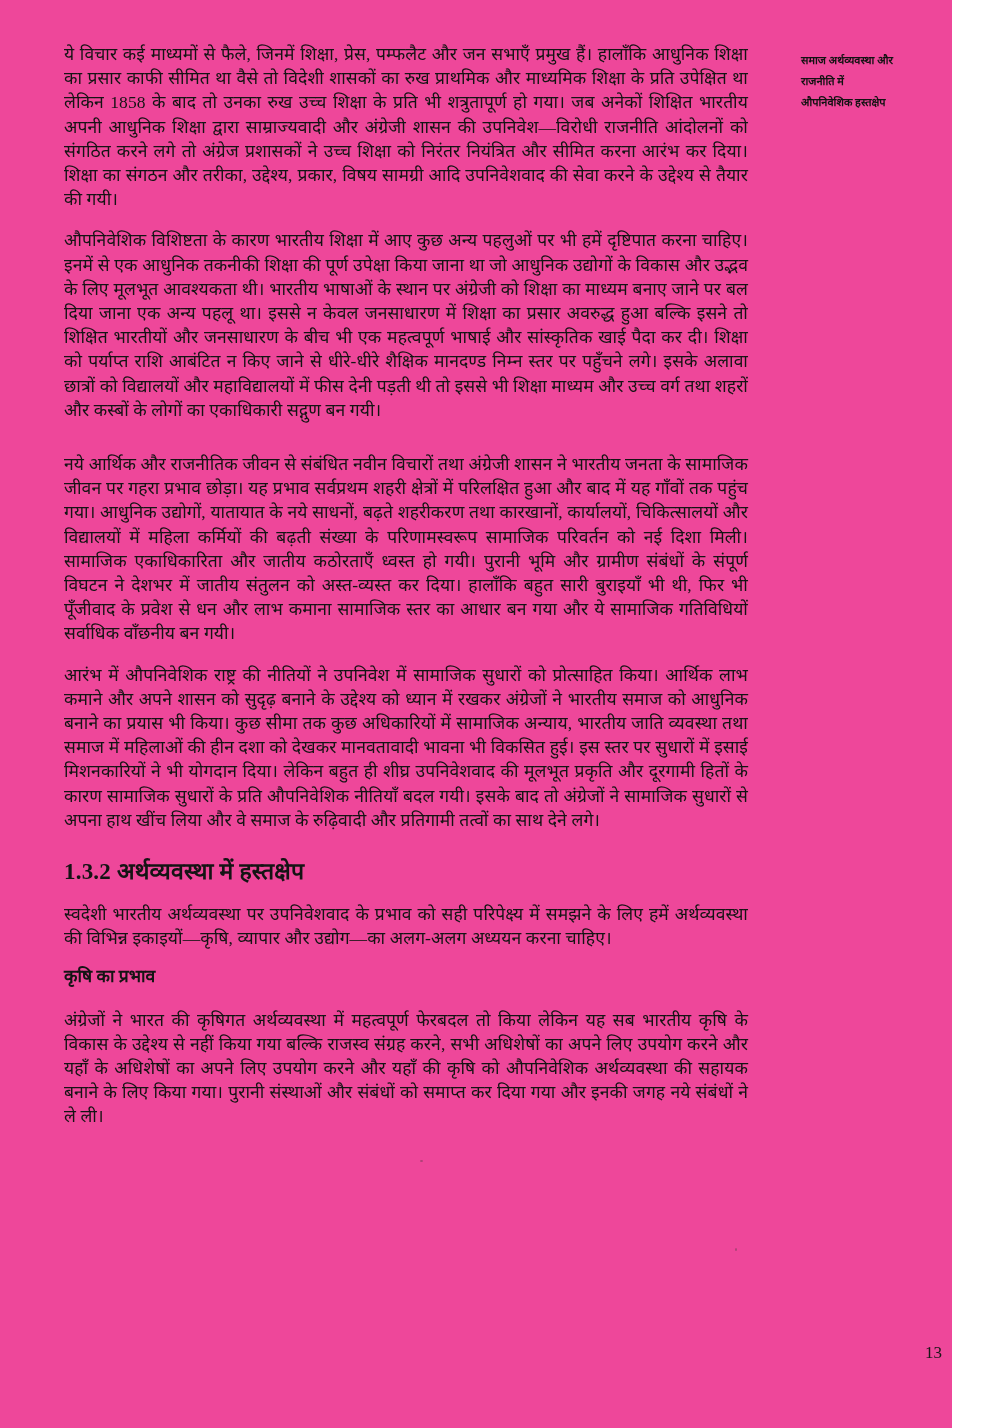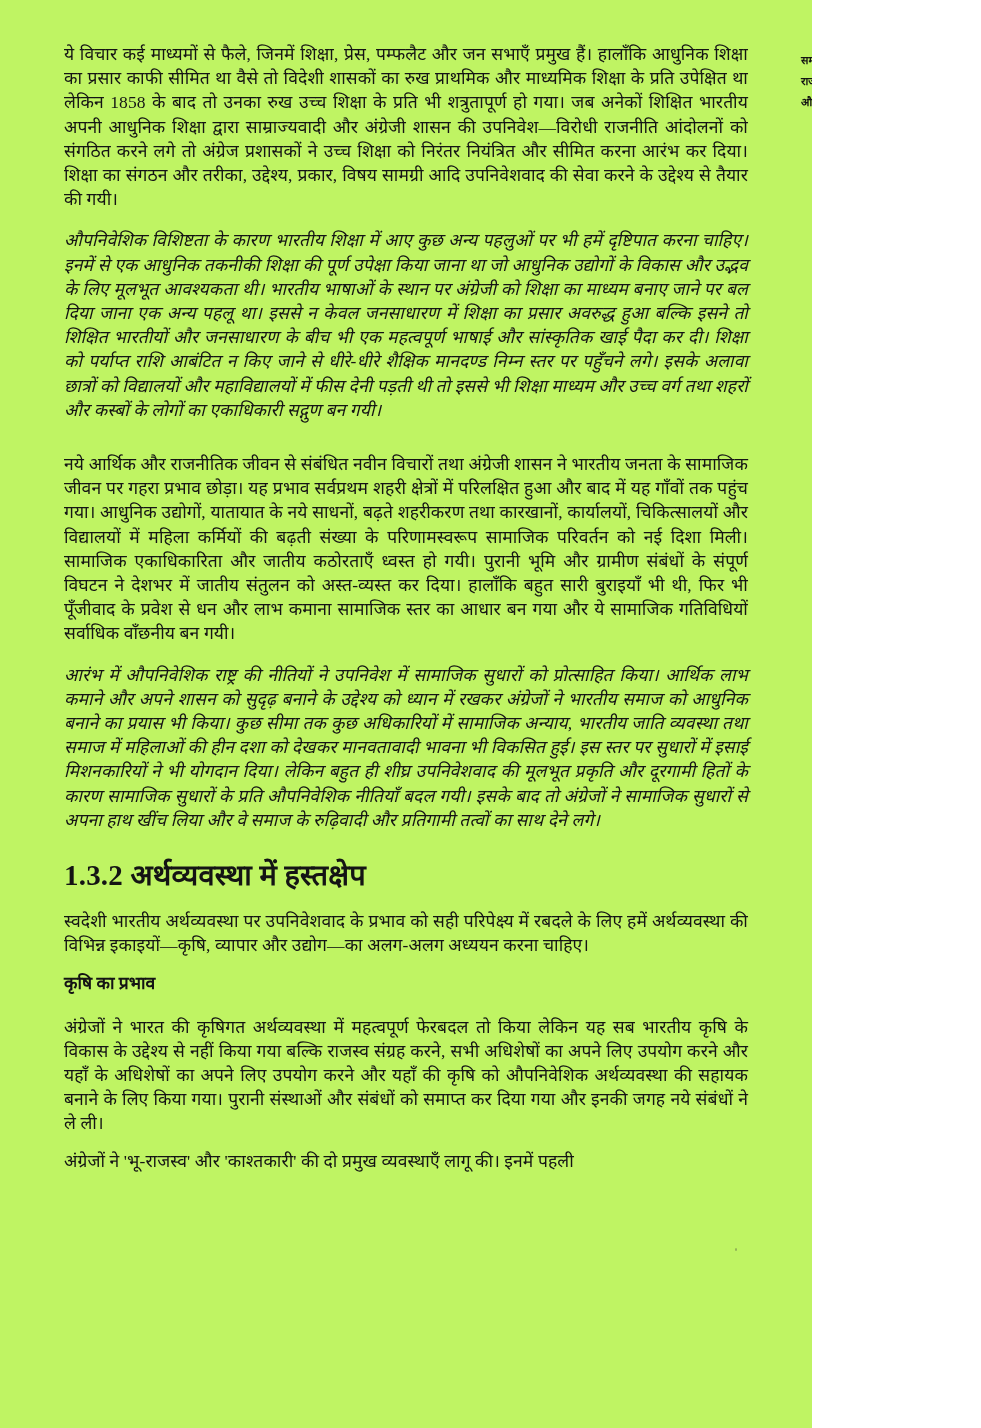--- a/index.html
+++ b/index.html
@@ -3,48 +3,48 @@
 <meta charset="utf-8">
 <style>
   * { box-sizing: border-box; }
   html, body {
     margin: 0;
     padding: 0;
     background: #ffffff;
   }
   .page {
     position: relative;
-    width: 812px;
+    width: 952px;
     height: 1428px;
-    background: #bef264;
+    background: #ec4899;
     font-family: "Liberation Serif", "DejaVu Serif", serif;
     color: #161616;
     overflow: hidden;
     
     filter: contrast(1.02);
   }
   .main-column {
     position: absolute;
     left: 64px;
     top: 42px;
     width: 684px;
   }
   .para {
     font-size: 17.5px;
     line-height: 24.2px;
     text-align: justify;
     margin: 0 0 17px 0;
     letter-spacing: 0.1px;
   }
   .para.gap-xl { margin-top: 30px; }
-  .para.gap-lg { margin-top: 14px; font-style: italic; }
+  .para.gap-lg { margin-top: 14px; }
   .para.tight  { margin-bottom: 13px; }
   .para.last   { margin-bottom: 0; }
   .section-heading {
-    font-size: 29px;
+    font-size: 23px;
     font-weight: bold;
     margin: 22px 0 16px 0;
     letter-spacing: 0.2px;
   }
   .subheading {
     font-size: 17.5px;
     font-weight: bold;
     margin: 0 0 20px 0;
     line-height: 24px;
   }
@@ -86,27 +86,26 @@
     <p class="para">ये विचार कई माध्यमों से फैले, जिनमें शिक्षा, प्रेस, पम्फलैट और जन सभाएँ प्रमुख हैं। हालाँकि आधुनिक शिक्षा का प्रसार काफी सीमित था वैसे तो विदेशी शासकों का रुख प्राथमिक और माध्यमिक शिक्षा के प्रति उपेक्षित था लेकिन 1858 के बाद तो उनका रुख उच्च शिक्षा के प्रति भी शत्रुतापूर्ण हो गया। जब अनेकों शिक्षित भारतीय अपनी आधुनिक शिक्षा द्वारा साम्राज्यवादी और अंग्रेजी शासन की उपनिवेश—विरोधी राजनीति आंदोलनों को संगठित करने लगे तो अंग्रेज प्रशासकों ने उच्च शिक्षा को निरंतर नियंत्रित और सीमित करना आरंभ कर दिया। शिक्षा का संगठन और तरीका, उद्देश्य, प्रकार, विषय सामग्री आदि उपनिवेशवाद की सेवा करने के उद्देश्य से तैयार की गयी।</p>
 
     <p class="para gap-lg">औपनिवेशिक विशिष्टता के कारण भारतीय शिक्षा में आए कुछ अन्य पहलुओं पर भी हमें दृष्टिपात करना चाहिए। इनमें से एक आधुनिक तकनीकी शिक्षा की पूर्ण उपेक्षा किया जाना था जो आधुनिक उद्योगों के विकास और उद्भव के लिए मूलभूत आवश्यकता थी। भारतीय भाषाओं के स्थान पर अंग्रेजी को शिक्षा का माध्यम बनाए जाने पर बल दिया जाना एक अन्य पहलू था। इससे न केवल जनसाधारण में शिक्षा का प्रसार अवरुद्ध हुआ बल्कि इसने तो शिक्षित भारतीयों और जनसाधारण के बीच भी एक महत्वपूर्ण भाषाई और सांस्कृतिक खाई पैदा कर दी। शिक्षा को पर्याप्त राशि आबंटित न किए जाने से धीरे-धीरे शैक्षिक मानदण्ड निम्न स्तर पर पहुँचने लगे। इसके अलावा छात्रों को विद्यालयों और महाविद्यालयों में फीस देनी पड़ती थी तो इससे भी शिक्षा माध्यम और उच्च वर्ग तथा शहरों और कस्बों के लोगों का एकाधिकारी सद्गुण बन गयी।</p>
 
     <p class="para gap-xl">नये आर्थिक और राजनीतिक जीवन से संबंधित नवीन विचारों तथा अंग्रेजी शासन ने भारतीय जनता के सामाजिक जीवन पर गहरा प्रभाव छोड़ा। यह प्रभाव सर्वप्रथम शहरी क्षेत्रों में परिलक्षित हुआ और बाद में यह गाँवों तक पहुंच गया। आधुनिक उद्योगों, यातायात के नये साधनों, बढ़ते शहरीकरण तथा कारखानों, कार्यालयों, चिकित्सालयों और विद्यालयों में महिला कर्मियों की बढ़ती संख्या के परिणामस्वरूप सामाजिक परिवर्तन को नई दिशा मिली। सामाजिक एकाधिकारिता और जातीय कठोरताएँ ध्वस्त हो गयी। पुरानी भूमि और ग्रामीण संबंधों के संपूर्ण विघटन ने देशभर में जातीय संतुलन को अस्त-व्यस्त कर दिया। हालाँकि बहुत सारी बुराइयाँ भी थी, फिर भी पूँजीवाद के प्रवेश से धन और लाभ कमाना सामाजिक स्तर का आधार बन गया और ये सामाजिक गतिविधियों सर्वाधिक वाँछनीय बन गयी।</p>
 
     <p class="para gap-lg">आरंभ में औपनिवेशिक राष्ट्र की नीतियों ने उपनिवेश में सामाजिक सुधारों को प्रोत्साहित किया। आर्थिक लाभ कमाने और अपने शासन को सुदृढ़ बनाने के उद्देश्य को ध्यान में रखकर अंग्रेजों ने भारतीय समाज को आधुनिक बनाने का प्रयास भी किया। कुछ सीमा तक कुछ अधिकारियों में सामाजिक अन्याय, भारतीय जाति व्यवस्था तथा समाज में महिलाओं की हीन दशा को देखकर मानवतावादी भावना भी विकसित हुई। इस स्तर पर सुधारों में इसाई मिशनकारियों ने भी योगदान दिया। लेकिन बहुत ही शीघ्र उपनिवेशवाद की मूलभूत प्रकृति और दूरगामी हितों के कारण सामाजिक सुधारों के प्रति औपनिवेशिक नीतियाँ बदल गयी। इसके बाद तो अंग्रेजों ने सामाजिक सुधारों से अपना हाथ खींच लिया और वे समाज के रुढ़िवादी और प्रतिगामी तत्वों का साथ देने लगे।</p>
 
     <h2 class="section-heading">1.3.2 अर्थव्यवस्था में हस्तक्षेप</h2>
 
-    <p class="para tight">स्वदेशी भारतीय अर्थव्यवस्था पर उपनिवेशवाद के प्रभाव को सही परिपेक्ष्य में रबदले के लिए हमें अर्थव्यवस्था की विभिन्न इकाइयों—कृषि, व्यापार और उद्योग—का अलग-अलग अध्ययन करना चाहिए।</p>
+    <p class="para tight">स्वदेशी भारतीय अर्थव्यवस्था पर उपनिवेशवाद के प्रभाव को सही परिपेक्ष्य में समझने के लिए हमें अर्थव्यवस्था की विभिन्न इकाइयों—कृषि, व्यापार और उद्योग—का अलग-अलग अध्ययन करना चाहिए।</p>
 
     <h3 class="subheading">कृषि का प्रभाव</h3>
 
     <p class="para tight">अंग्रेजों ने भारत की कृषिगत अर्थव्यवस्था में महत्वपूर्ण फेरबदल तो किया लेकिन यह सब भारतीय कृषि के विकास के उद्देश्य से नहीं किया गया बल्कि राजस्व संग्रह करने, सभी अधिशेषों का अपने लिए उपयोग करने और यहाँ के अधिशेषों का अपने लिए उपयोग करने और यहाँ की कृषि को औपनिवेशिक अर्थव्यवस्था की सहायक बनाने के लिए किया गया। पुरानी संस्थाओं और संबंधों को समाप्त कर दिया गया और इनकी जगह नये संबंधों ने ले ली।</p>
 
-    <p class="para last">अंग्रेजों ने 'भू-राजस्व' और 'काश्तकारी' की दो प्रमुख व्यवस्थाएँ लागू की। इनमें पहली</p>
   </div>
 
   <aside class="sidebar">
     <div>समाज अर्थव्यवस्था और</div>
     <div>राजनीति में</div>
     <div>औपनिवेशिक हस्तक्षेप</div>
   </aside>
 
   <div class="page-number">13</div>
 

